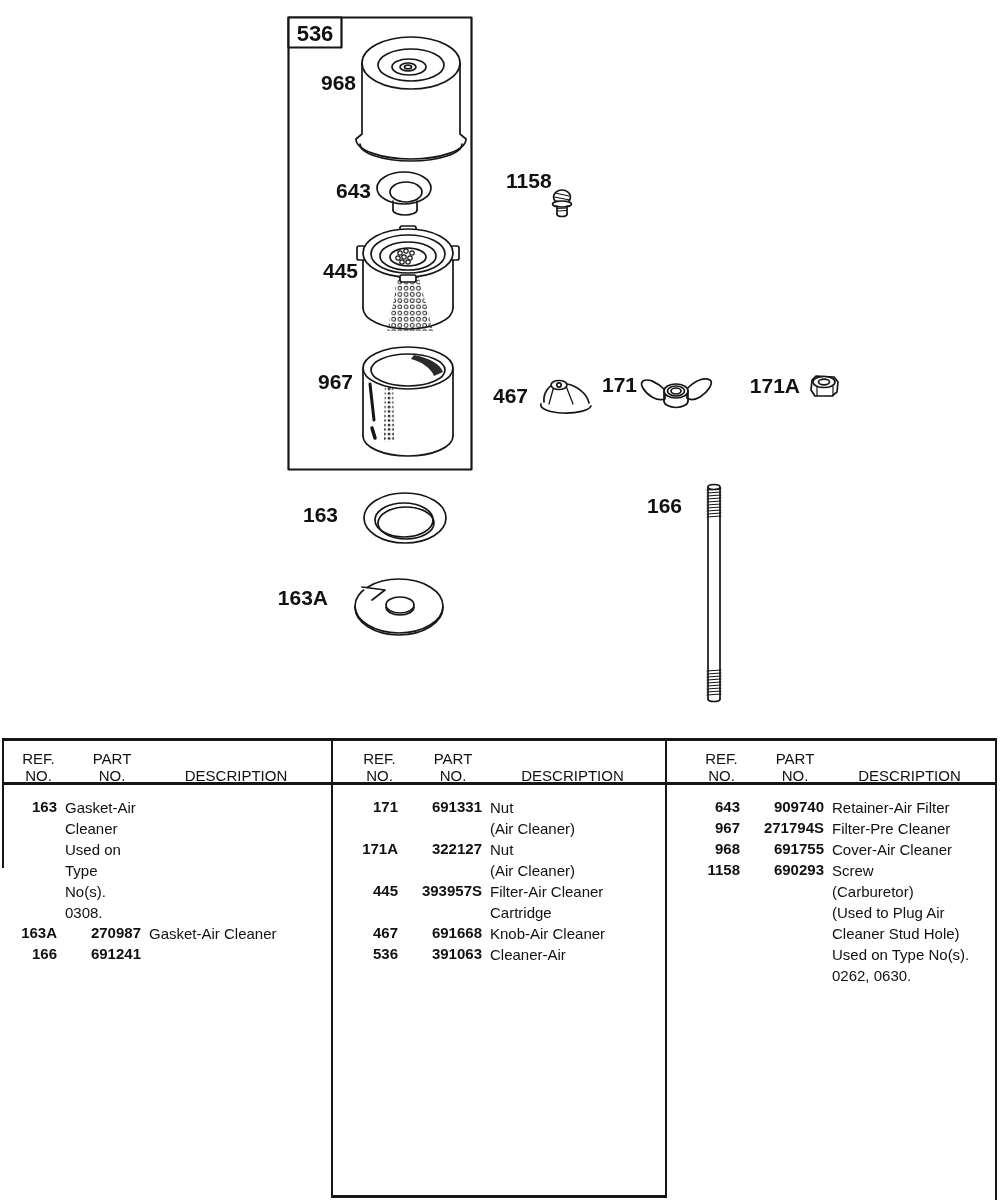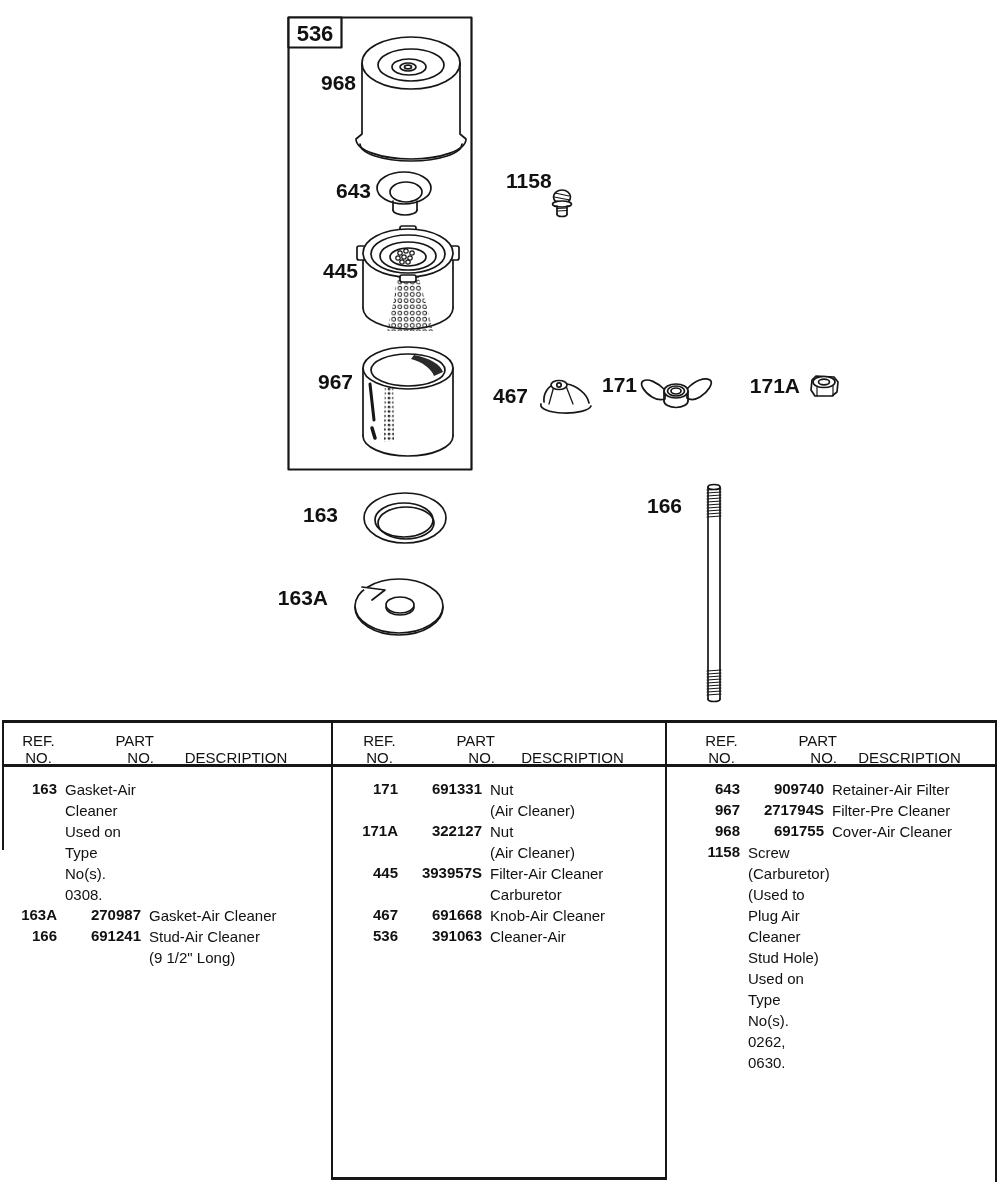--- a/index.html
+++ b/index.html
@@ -3,27 +3,27 @@
 <meta charset="utf-8">
 <style>
   html,body{margin:0;padding:0;background:#fff;}
   body{width:1000px;height:1200px;font-family:"Liberation Sans",sans-serif;color:#111;}
   .page{position:relative;width:1000px;height:1200px;background:#fff;overflow:hidden;}
   .diagram{position:absolute;top:0;left:0;}
   .diagram *{vector-effect:none;}
   .callout{font-family:"Liberation Sans",sans-serif;font-weight:bold;font-size:21px;fill:#111;}
   .boxlabel{font-family:"Liberation Sans",sans-serif;font-weight:bold;font-size:22px;fill:#111;}
 
-  .parts-table{position:absolute;top:720px;left:0;width:826px;height:462px;font-size:15px;}
+  .parts-table{position:absolute;top:738px;left:0;width:826px;height:462px;font-size:15px;}
   .tline{position:absolute;background:#161616;}
   .col{position:absolute;top:0;box-sizing:border-box;}
   .col-header{display:grid;grid-template-columns:55px 84px 1fr;height:41px;padding-top:5px;}
   .hstack{display:flex;flex-direction:column;justify-content:flex-end;text-align:center;line-height:17px;}
   .h-ref{transform:translateX(9px);}
-  .h-part{transform:translateX(13px);text-align:right;}
+  .h-part{transform:translateX(13px);}
   .h-desc{display:flex;align-items:flex-end;justify-content:center;line-height:17px;padding-bottom:0;text-align:right;}
   .rows{margin-top:13px;}
   .prow{display:grid;grid-template-columns:55px 84px 1fr;}
   .pref,.ppart{font-weight:bold;text-align:right;line-height:19.5px;white-space:pre;}
   .pdesc{padding-left:8px;line-height:21px;white-space:pre-line;}
 </style>
 </head>
 <body>
 
 <div class="page">
@@ -199,22 +199,20 @@
 0308.</span>
         </div>
         <div class="prow">
           <span class="pref">163A</span>
           <span class="ppart">270987</span>
           <span class="pdesc">Gasket-Air Cleaner</span>
         </div>
         <div class="prow">
           <span class="pref">166</span>
           <span class="ppart">691241</span>
-          <span class="pdesc">Stud-Air Cleaner
-(9 1/2" Long)</span>
         </div>
       </div>
     </div>
 
     <div class="col" style="left:333px;width:330px;padding-left:10px">
       <div class="col-header">
         <div class="hstack h-ref">
           <span>REF.</span>
           <span>NO.</span>
         </div>
@@ -234,21 +232,21 @@
         <div class="prow">
           <span class="pref">171A</span>
           <span class="ppart">322127</span>
           <span class="pdesc">Nut
 (Air Cleaner)</span>
         </div>
         <div class="prow">
           <span class="pref">445</span>
           <span class="ppart">393957S</span>
           <span class="pdesc">Filter-Air Cleaner
-Carburetor</span>
+Cartridge</span>
         </div>
         <div class="prow">
           <span class="pref">467</span>
           <span class="ppart">691668</span>
           <span class="pdesc">Knob-Air Cleaner</span>
         </div>
         <div class="prow">
           <span class="pref">536</span>
           <span class="ppart">391063</span>
           <span class="pdesc">Cleaner-Air</span>
@@ -279,20 +277,21 @@
           <span class="ppart">271794S</span>
           <span class="pdesc">Filter-Pre Cleaner</span>
         </div>
         <div class="prow">
           <span class="pref">968</span>
           <span class="ppart">691755</span>
           <span class="pdesc">Cover-Air Cleaner</span>
         </div>
         <div class="prow">
           <span class="pref">1158</span>
+          <span class="ppart">690293</span>
           <span class="pdesc">Screw
 (Carburetor)
 (Used to Plug Air
 Cleaner Stud Hole)
 Used on Type No(s).
 0262, 0630.</span>
         </div>
       </div>
     </div>
   </div>

